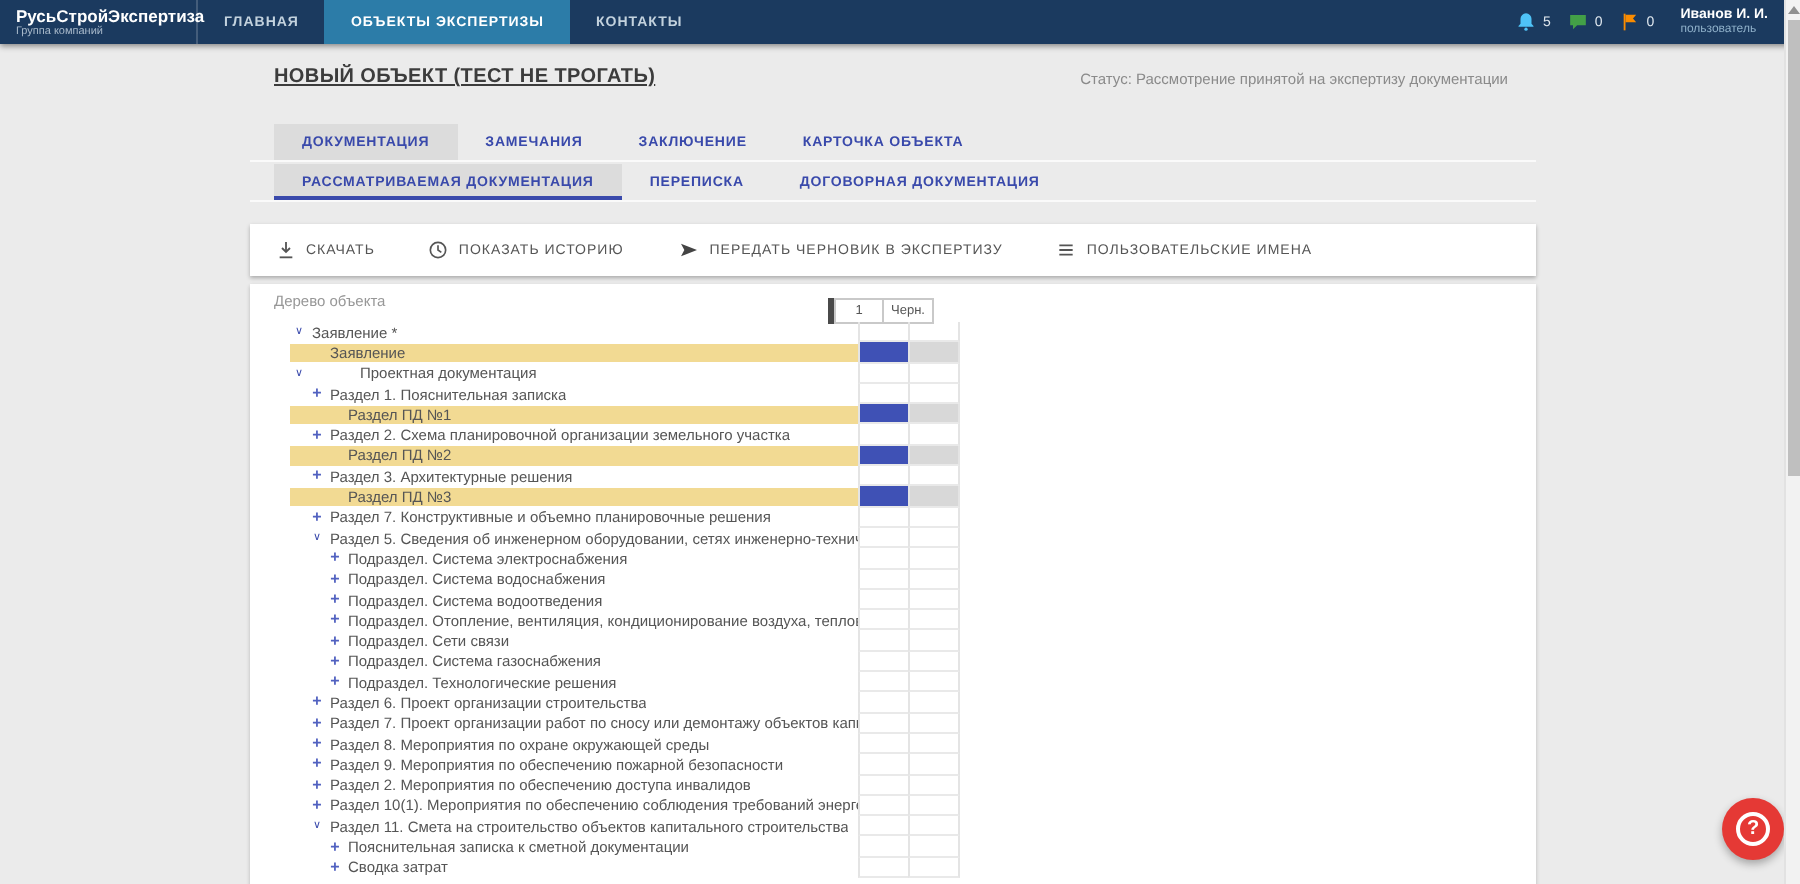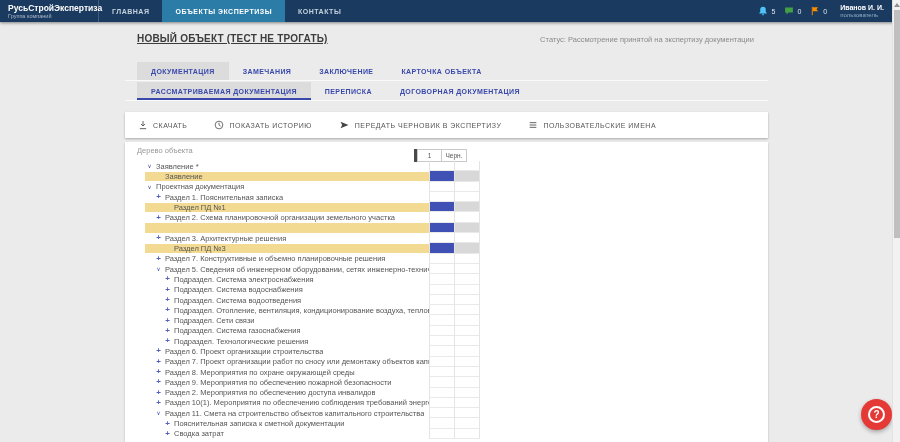--- a/index.html
+++ b/index.html
@@ -206,21 +206,21 @@
         <div class="tree-row">
           <div class="hl-bar"></div>
           <div class="row-content" style="padding-left: 17px;">
             <span class="marker none"></span>
             <span class="tlabel">Заявление</span>
           </div>
           <div class="cell c1 filled"></div>
           <div class="cell c2 draft"></div>
         </div>
         <div class="tree-row">
-          <div class="row-content" style="padding-left: 8px;">
+          <div class="row-content" style="padding-left: 8px; gap: 24px;">
             <span class="marker chevron">∨</span>
             <span class="tlabel">Проектная документация</span>
           </div>
           <div class="cell c1"></div>
           <div class="cell c2"></div>
         </div>
         <div class="tree-row">
           <div class="row-content" style="padding-left: 17px;">
             <span class="marker plus">+</span>
             <span class="tlabel">Раздел 1. Пояснительная записка</span>
@@ -240,20 +240,24 @@
         <div class="tree-row">
           <div class="row-content" style="padding-left: 17px;">
             <span class="marker plus">+</span>
             <span class="tlabel">Раздел 2. Схема планировочной организации земельного участка</span>
           </div>
           <div class="cell c1"></div>
           <div class="cell c2"></div>
         </div>
         <div class="tree-row">
           <div class="hl-bar"></div>
+          <div class="row-content" style="padding-left: 26px;">
+            <span class="marker none"></span>
+            <span class="tlabel">Раздел ПД №2</span>
+          </div>
           <div class="cell c1 filled"></div>
           <div class="cell c2 draft"></div>
         </div>
         <div class="tree-row">
           <div class="row-content" style="padding-left: 17px;">
             <span class="marker plus">+</span>
             <span class="tlabel">Раздел 3. Архитектурные решения</span>
           </div>
           <div class="cell c1"></div>
           <div class="cell c2"></div>

